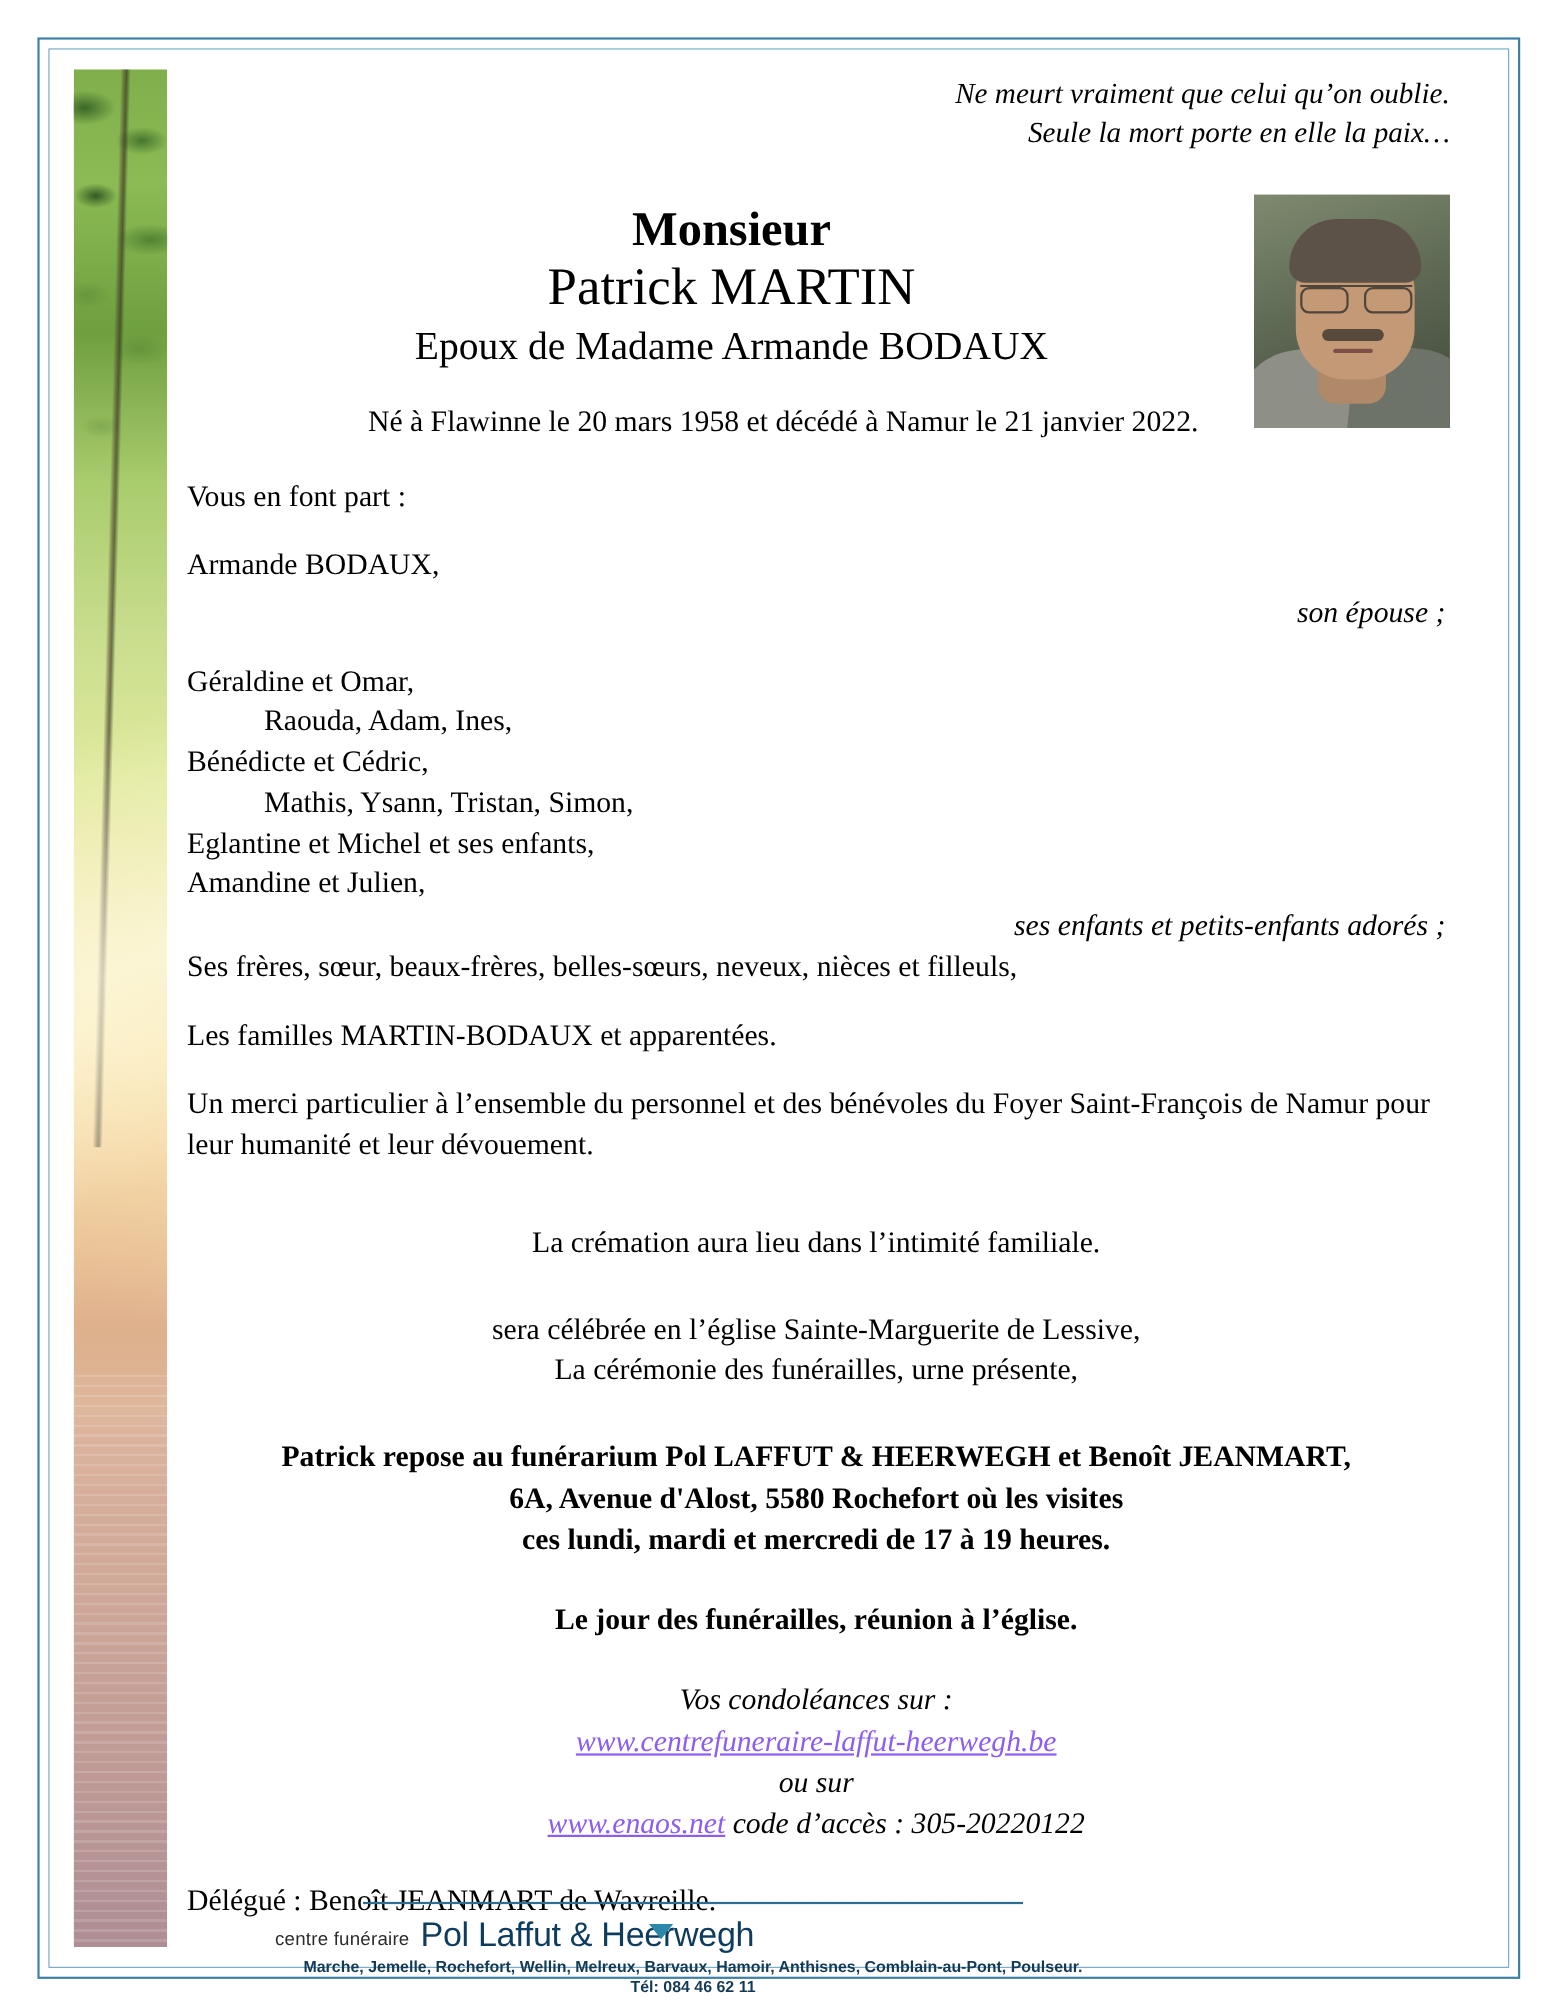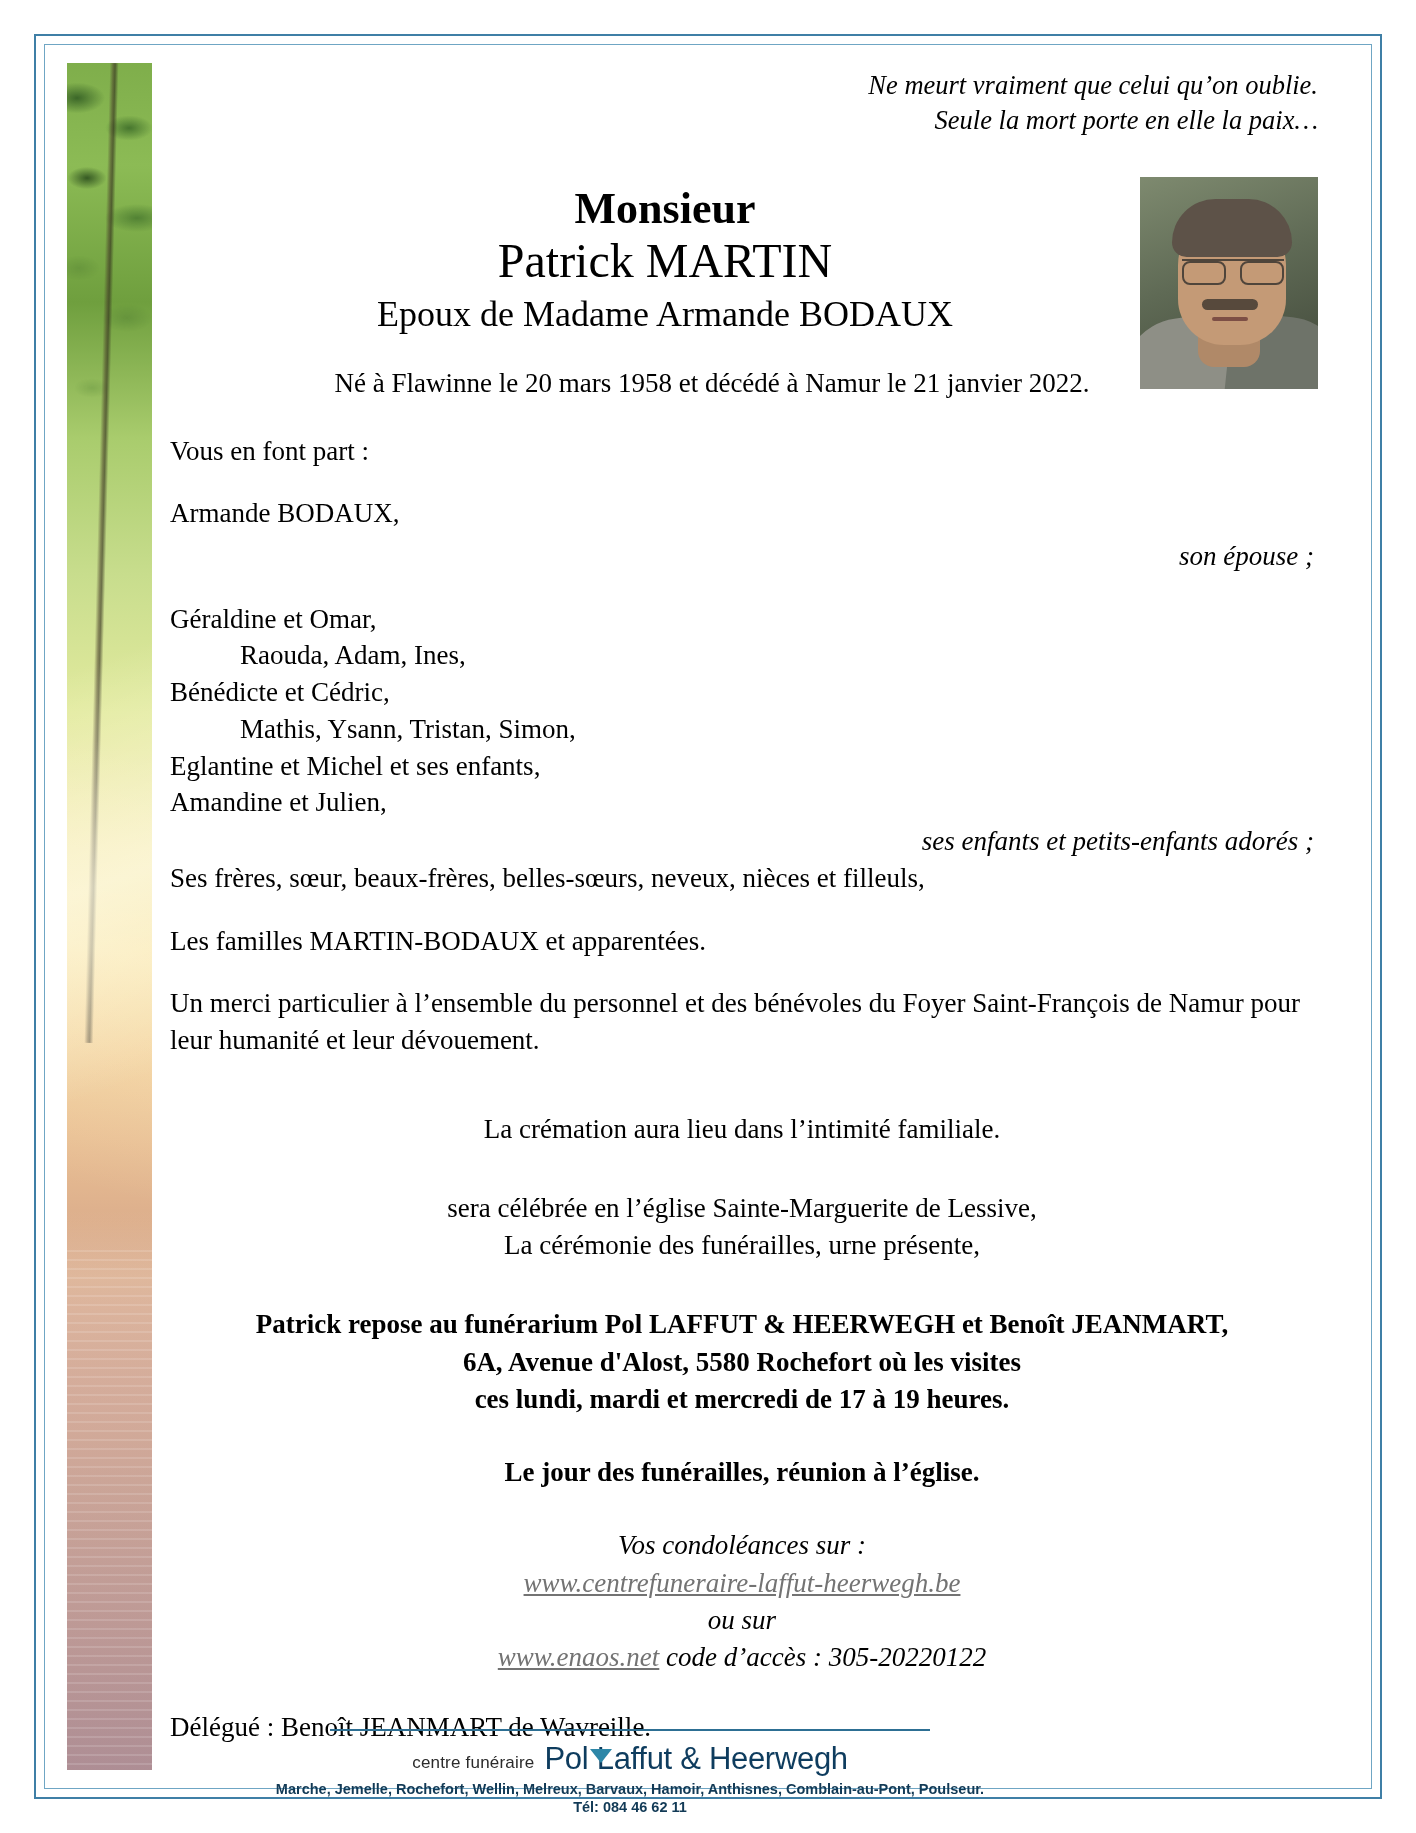--- a/index.html
+++ b/index.html
@@ -237,21 +237,21 @@
     line-height: 1.38;
     padding-right: 56px;
   }
   .mt-52 { margin-top: 52px; }
   .mt-42 { margin-top: 42px; }
   .mt-36 { margin-top: 36px; }
   .bold { font-weight: bold; }
   .italic { font-style: italic; }
 
   .link {
-    color: #737373;
+    color: #8b5cf6;
     text-decoration: underline;
     font-style: italic;
   }
 
   .delegate {
     font-size: 27px;
     margin-top: 36px;
   }
 
   
@@ -264,21 +264,21 @@
   }
   .footer .rule {
     width: 600px;
     height: 2px;
     background: #2d6f93;
     margin: 0 auto 10px auto;
   }
   .footer .logo-row {
     display: flex;
     align-items: flex-end;
-    justify-content: center;
+    justify-content: flex-start;
     gap: 10px;
   }
   .footer .small-name {
     font-family: "Liberation Sans", sans-serif;
     font-size: 17px;
     color: #2b2b2b;
     padding-bottom: 4px;
     letter-spacing: 0.2px;
   }
   .footer .big-name {

